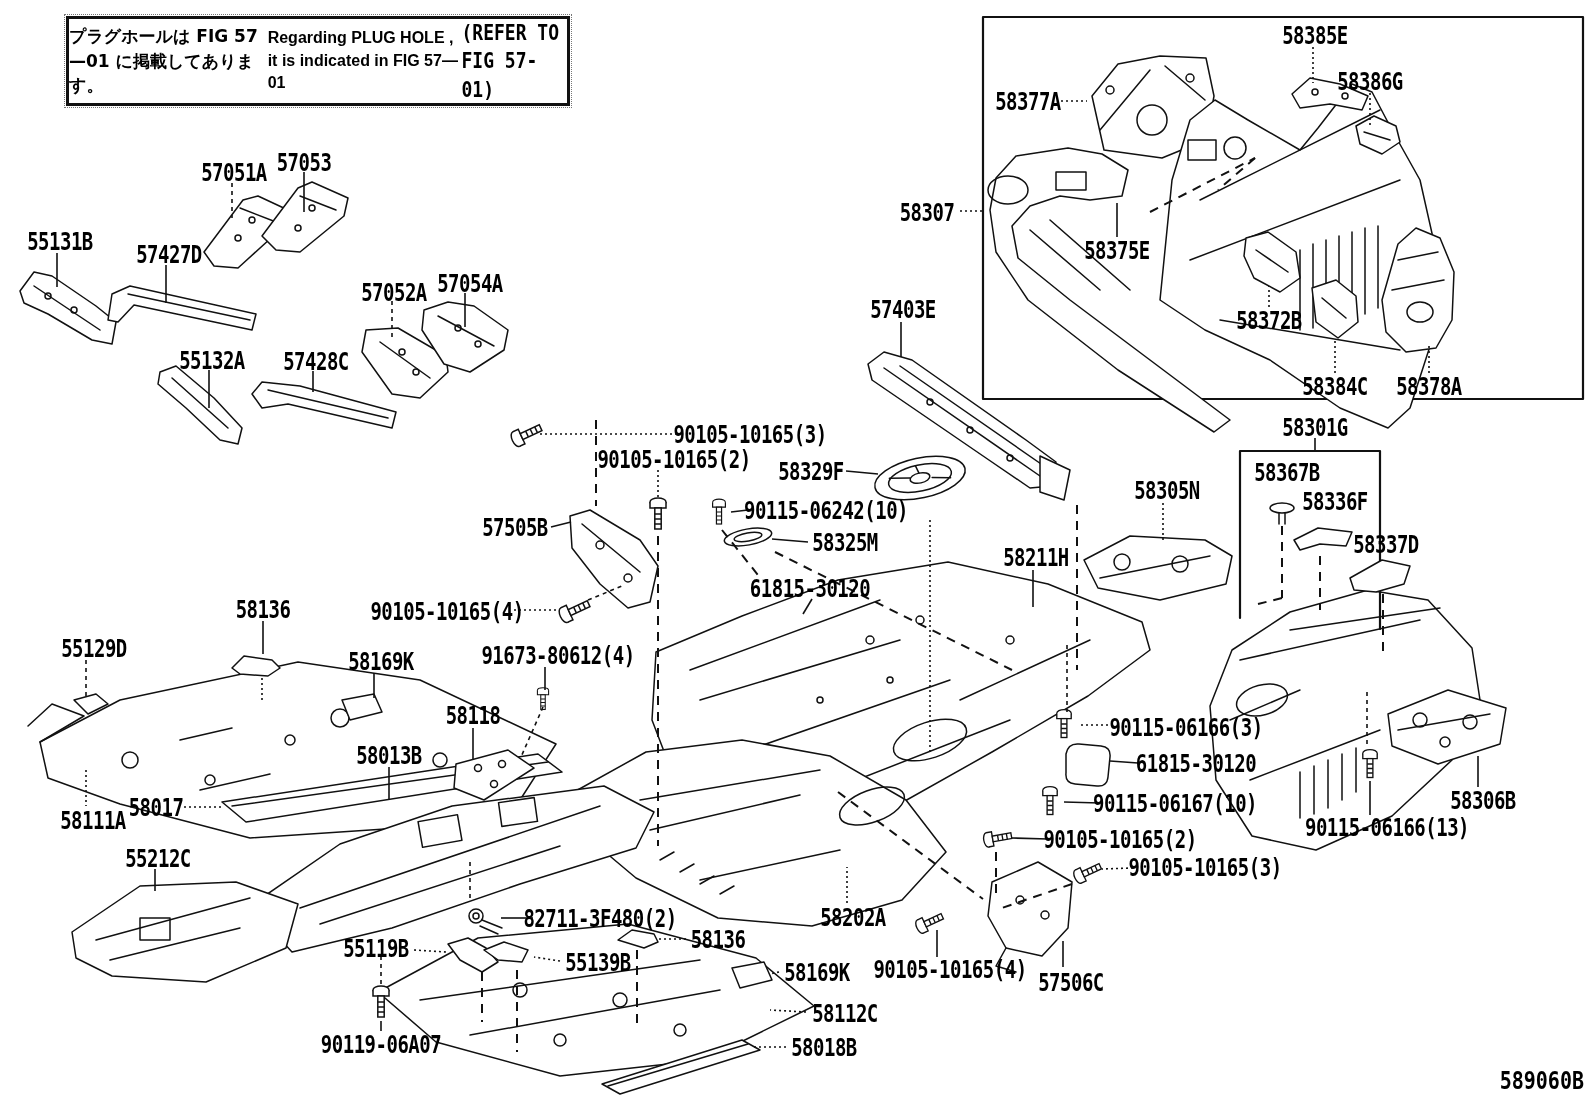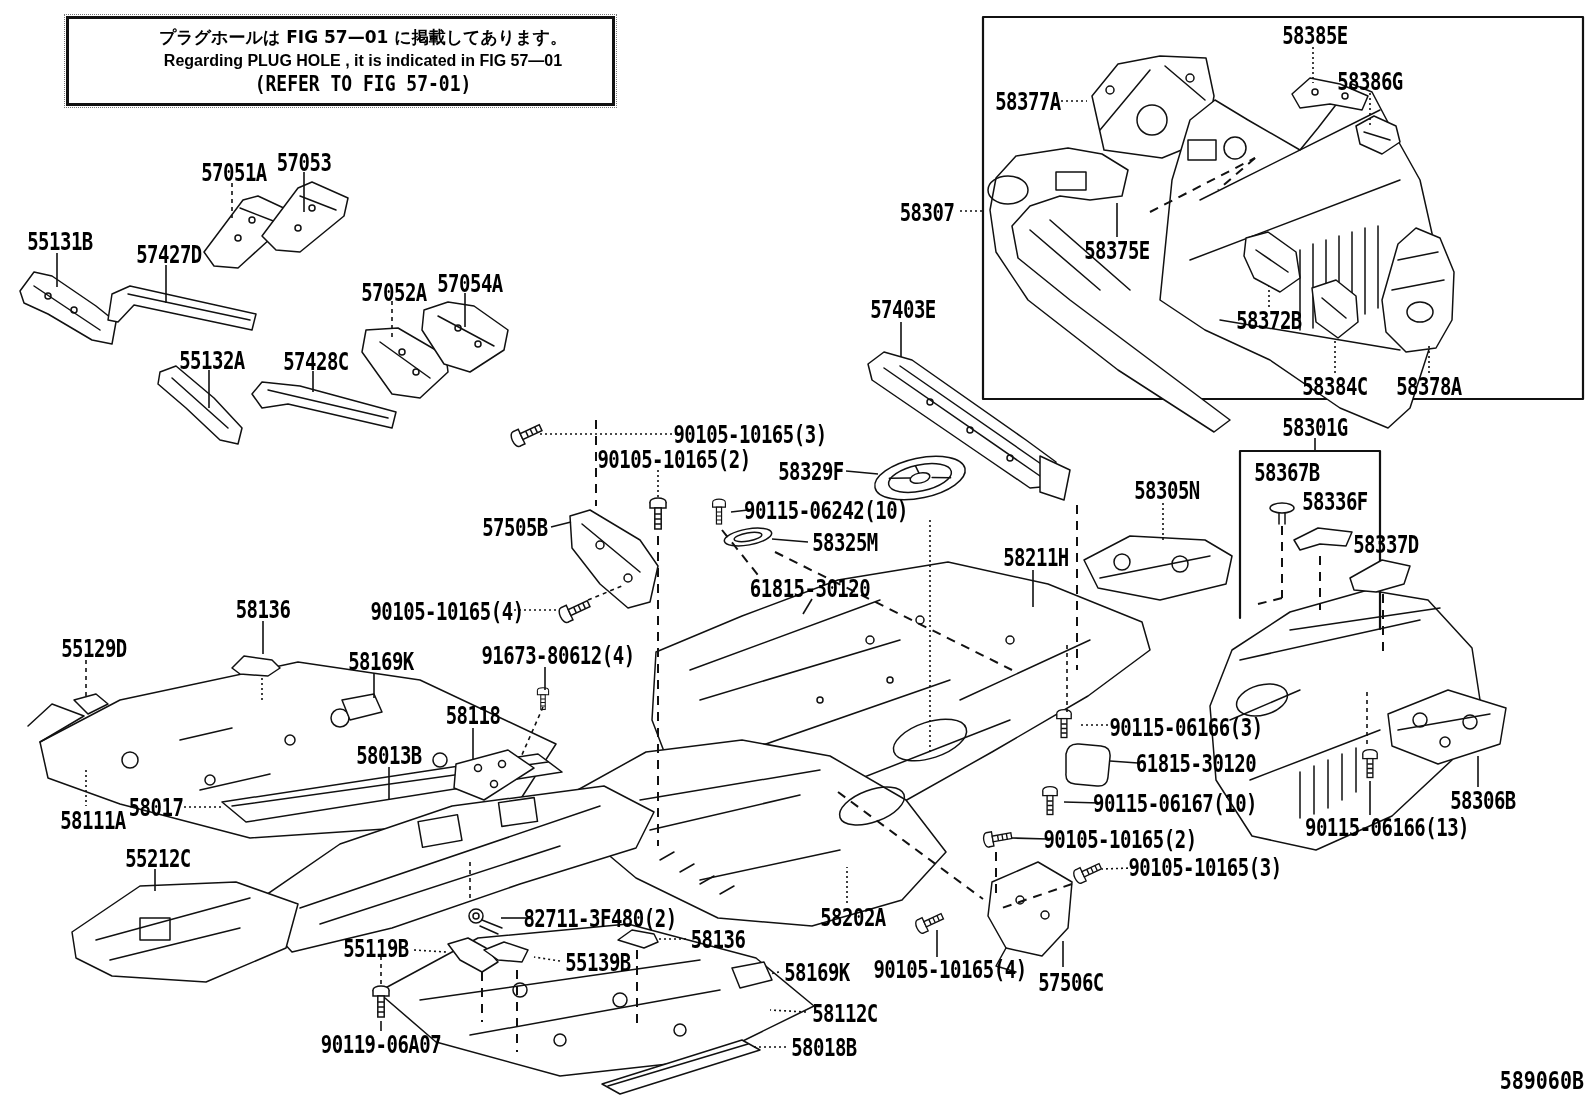--- a/index.html
+++ b/index.html
@@ -4,22 +4,22 @@
 <style>
   html,body{margin:0;padding:0;background:#e8e8e8;}
   #stage{position:relative;width:1592px;height:1099px;background:#ffffff;overflow:hidden;
          font-family:"DejaVu Sans Mono", monospace;color:#000;}
   svg.art{position:absolute;left:0;top:0;}
   .part-label{position:absolute;transform:translate(-50%,-50%) scale(1,1.32);
               font-family:"DejaVu Sans Mono", monospace;font-weight:bold;font-size:19px;
               letter-spacing:-0.5px;white-space:nowrap;color:#000;z-index:5;}
   #note-box{position:absolute;left:66px;top:16px;width:498px;height:84px;
             border:3px solid #111;outline:1px dotted #777;outline-offset:1px;
-            background:#fff;display:flex;flex-direction:column;justify-content:center;
-            align-items:center;z-index:6;padding-left:45px;}
+            background:#fff;display:flex;justify-content:center;
+            align-items:center;z-index:6;}
   #note-box .jp{font-family:"DejaVu Sans", sans-serif;font-size:17px;font-weight:bold;line-height:1.45;}
   #note-box .en{font-family:"Liberation Sans", sans-serif;font-size:16px;font-weight:bold;line-height:1.4;}
   #note-box .ref{font-family:"DejaVu Sans Mono", monospace;font-size:18px;font-weight:bold;line-height:1.35;
                  transform:scale(1,1.15);}
   #figure-code{position:absolute;right:8px;bottom:4px;font-size:20px;font-weight:bold;
                transform:scale(1,1.2);transform-origin:bottom right;z-index:6;}
 </style>
 </head>
 <body>
 

